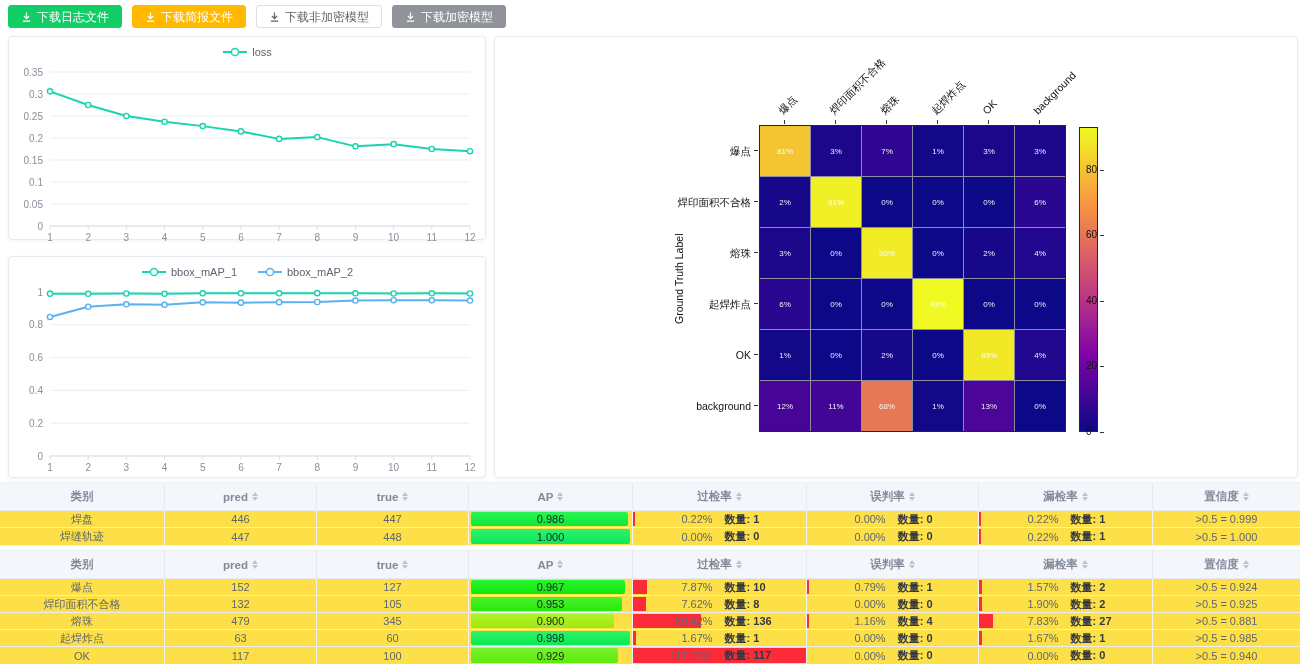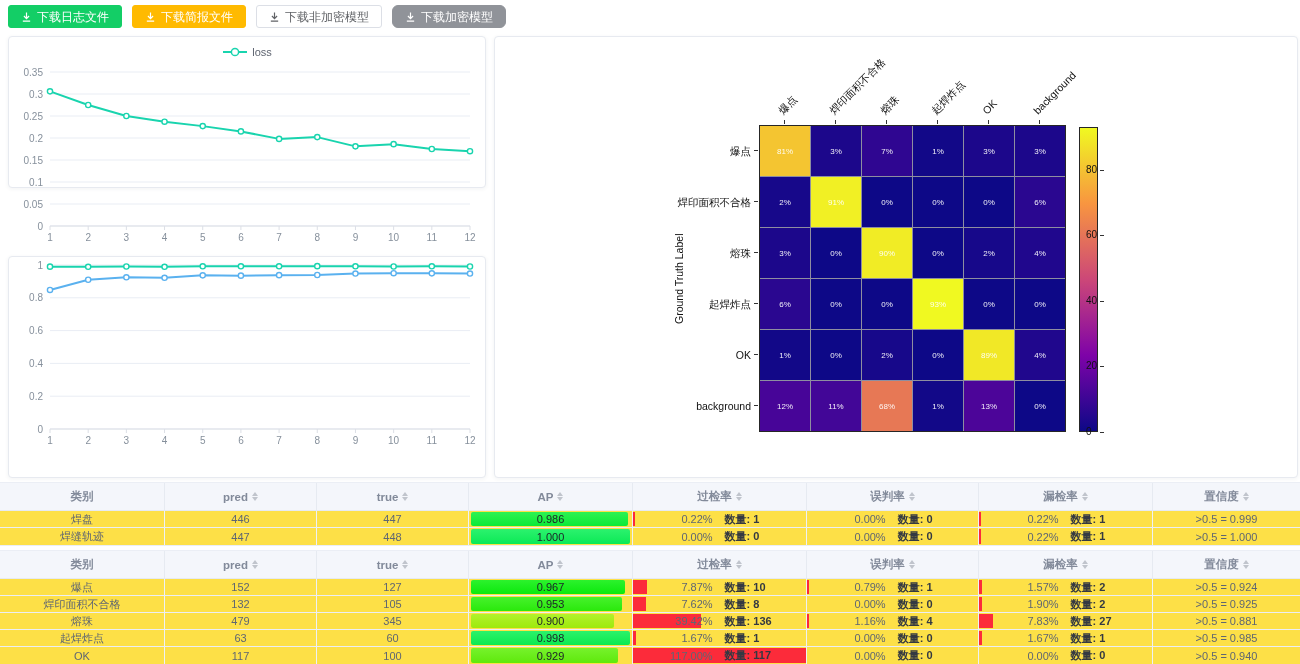--- a/index.html
+++ b/index.html
@@ -9,21 +9,21 @@
 
   
   .toolbar { position:absolute; top:5px; left:8px; display:flex; gap:10px; }
   .dl-btn { display:flex; align-items:center; gap:5px; height:23px; padding:0 12px;
     border:1px solid transparent; border-radius:3px; font-size:12px; cursor:pointer;
     font-family:Liberation Sans, sans-serif; line-height:1; white-space:nowrap; }
 
   
   .card { position:absolute; background:#fff; border:1px solid #e7eaf0; border-radius:4px;
     box-shadow:0 1px 4px rgba(31,45,61,.06); }
-  #card-loss { left:8px;  top:36px;  width:478px; height:152px;text-align:right; }
+  #card-loss { left:8px;  top:36px;  width:478px; height:204px;text-align:right; }
   #card-map  { left:8px;  top:256px; width:478px; height:222px; }
   #card-cm   { left:494px; top:36px; width:804px; height:442px; }
 
   .legend { display:flex; justify-content:center; align-items:center; gap:20px;
     height:24px; margin-top:3px; font-size:11px; color:#5e6470; }
   .lg-item { display:inline-flex; align-items:center; gap:4px; cursor:pointer; }
   .chart-svg { display:block; margin:0 auto; }
   .tick { font-size:10px; fill:#86909c; font-family:inherit; }
 
   
@@ -90,21 +90,21 @@
           <path d="M6 1v6M3.2 4.9L6 7.7 8.8 4.9M2 10.6h8" fill="none" stroke="currentColor" stroke-width="1.3"></path>
         </svg>
         <span>下载简报文件</span>
       </button>
       <button class="dl-btn" style="background: rgb(255, 255, 255); color: rgb(96, 98, 102); border-color: rgb(220, 223, 230);">
         <svg width="11" height="12" viewBox="0 0 12 12">
           <path d="M6 1v6M3.2 4.9L6 7.7 8.8 4.9M2 10.6h8" fill="none" stroke="currentColor" stroke-width="1.3"></path>
         </svg>
         <span>下载非加密模型</span>
       </button>
-      <button class="dl-btn" style="background: rgb(144, 147, 153); color: rgb(255, 255, 255); border-color: rgb(144, 147, 153); border-radius: 6px;">
+      <button class="dl-btn" style="background: rgb(144, 147, 153); color: rgb(255, 255, 255); border-color: rgb(144, 147, 153);">
         <svg width="11" height="12" viewBox="0 0 12 12">
           <path d="M6 1v6M3.2 4.9L6 7.7 8.8 4.9M2 10.6h8" fill="none" stroke="currentColor" stroke-width="1.3"></path>
         </svg>
         <span>下载加密模型</span>
       </button>
     </div>
 
   <div class="card" id="card-loss">
     <div class="legend" id="legend-loss">
         <span class="lg-item">
@@ -167,20 +167,36 @@
         <circle cx="269.0909090909091" cy="74.88" r="2.6" fill="#fff" stroke="#19d4ae" stroke-width="1.4"></circle>
         <circle cx="307.27272727272725" cy="73.11999999999999" r="2.6" fill="#fff" stroke="#19d4ae" stroke-width="1.4"></circle>
         <circle cx="345.45454545454544" cy="82.36" r="2.6" fill="#fff" stroke="#19d4ae" stroke-width="1.4"></circle>
         <circle cx="383.6363636363636" cy="80.16" r="2.6" fill="#fff" stroke="#19d4ae" stroke-width="1.4"></circle>
         <circle cx="421.8181818181818" cy="85" r="2.6" fill="#fff" stroke="#19d4ae" stroke-width="1.4"></circle>
         <circle cx="460" cy="87.19999999999999" r="2.6" fill="#fff" stroke="#19d4ae" stroke-width="1.4"></circle>
       </svg>
   </div>
 
   <div class="card" id="card-map">
+    <div class="legend" id="legend-map">
+        <span class="lg-item">
+          <svg width="26" height="10">
+            <line x1="1" y1="5" x2="25" y2="5" stroke="#19d4ae" stroke-width="2"></line>
+            <circle cx="13" cy="5" r="3.6" fill="#fff" stroke="#19d4ae" stroke-width="1.5"></circle>
+          </svg>
+          <span>bbox_mAP_1</span>
+        </span>
+        <span class="lg-item">
+          <svg width="26" height="10">
+            <line x1="1" y1="5" x2="25" y2="5" stroke="#5ab1ef" stroke-width="2"></line>
+            <circle cx="13" cy="5" r="3.6" fill="#fff" stroke="#5ab1ef" stroke-width="1.5"></circle>
+          </svg>
+          <span>bbox_mAP_2</span>
+        </span>
+      </div>
     <svg id="svg-map" class="chart-svg" width="474" height="194">
         <line x1="40" y1="172" x2="460" y2="172" stroke="#e9edf4"></line>
         <text x="33" y="175.5" text-anchor="end" class="tick">0</text>
         <line x1="40" y1="139.2" x2="460" y2="139.2" stroke="#e9edf4"></line>
         <text x="33" y="142.7" text-anchor="end" class="tick">0.2</text>
         <line x1="40" y1="106.39999999999999" x2="460" y2="106.39999999999999" stroke="#e9edf4"></line>
         <text x="33" y="109.89999999999999" text-anchor="end" class="tick">0.4</text>
         <line x1="40" y1="73.60000000000001" x2="460" y2="73.60000000000001" stroke="#e9edf4"></line>
         <text x="33" y="77.10000000000001" text-anchor="end" class="tick">0.6</text>
         <line x1="40" y1="40.79999999999998" x2="460" y2="40.79999999999998" stroke="#e9edf4"></line>

